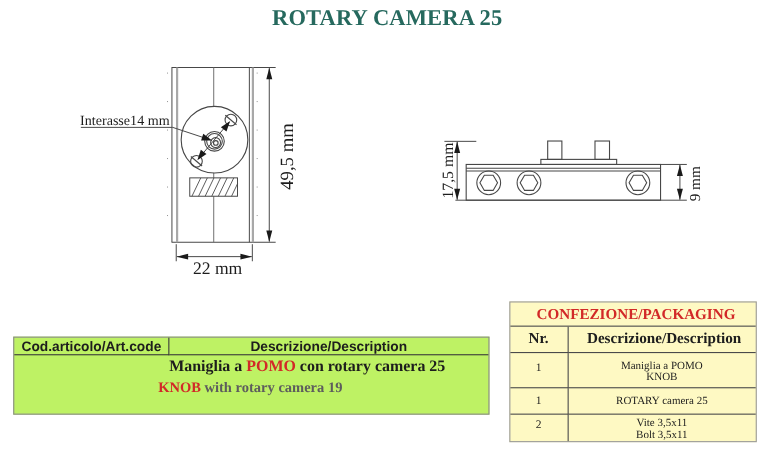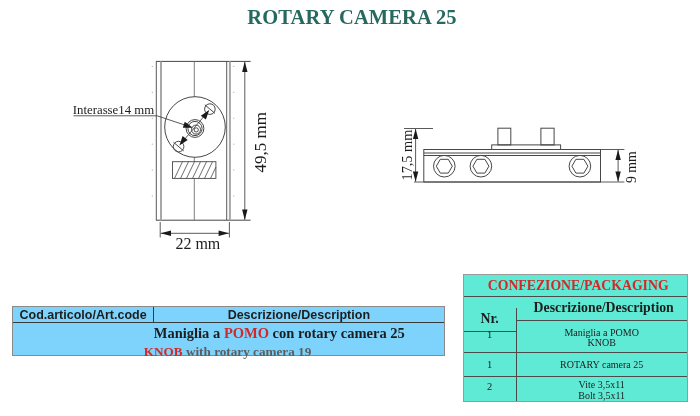--- a/index.html
+++ b/index.html
@@ -127,50 +127,50 @@
 
   <g stroke="#474747" fill="#1a1a1a" stroke-width="0.9">
     <line x1="600.5" y1="149.5" x2="624.4" y2="149.5"></line>
     <line x1="618.1" y1="150" x2="618.1" y2="181.5"></line>
     <polygon points="618.1,149.8 615.4,160.1 620.8,160.1" stroke="none"></polygon>
     <polygon points="618.1,181.8 615.4,171.5 620.8,171.5" stroke="none"></polygon>
   </g>
   <text x="0" y="0" font-size="13.8" fill="#1d1d1d" font-family="Liberation Serif,serif" transform="translate(636,183) rotate(-90)">9 mm</text>
 </svg>
 
-<div class="abs" style="left:12.4px;top:306.4px;width:432.5px;height:50px;
-     border:1.3px solid #8a8a8a;box-sizing:border-box;background:#7dd3fc;">
+<div class="abs" style="left:12.4px;top:306.4px;width:432.5px;height:71px;
+     border:1.3px solid #8a8a8a;box-sizing:border-box;background:#bef264;">
 
   <div style="position:absolute;left:0;top:0;width:139.4px;height:14.5px;border-right:1px solid #3a3a3a;border-bottom:1px solid #3a3a3a;
        font-family:'Liberation Sans',sans-serif;font-weight:bold;font-size:12.5px;color:#1d1d1d;
        text-align:center;line-height:16.5px;">Cod.articolo/Art.code</div>
 
   <div style="position:absolute;left:140.4px;top:0;right:0;height:14.5px;border-bottom:1px solid #3a3a3a;
        font-family:'Liberation Sans',sans-serif;font-weight:bold;font-size:12.5px;color:#1d1d1d;
        text-align:center;line-height:16.5px;">Descrizione/Description</div>
 
 
   <div style="position:absolute;left:140.4px;top:15.5px;right:0;bottom:0;
        font-family:'Liberation Serif',serif;font-weight:bold;font-size:14.5px;color:#1d1d1d;
        text-align:left;line-height:17.5px;padding-top:2.2px;padding-right:11px;">
     Maniglia a <span style="color:#d22928;">POMO</span> con rotary camera 25<br>
     <span style="font-size:13.2px;position:relative;left:-10px;"><span style="color:#d22928;">KNOB</span> <span style="color:#5d5d5d;">with rotary camera 19</span></span>
   </div>
 </div>
 
 <div class="abs" style="left:462.6px;top:273.7px;width:225.2px;height:128px;
-     border:1.3px solid #999999;box-sizing:border-box;background:#5eead4;">
+     border:1.3px solid #999999;box-sizing:border-box;background:#fef9c3;">
 
   <div style="position:absolute;left:0;top:0;width:100%;height:22.8px;border-bottom:1px solid #4a4a4a;
        font-family:'Liberation Serif',serif;font-weight:bold;font-size:13.75px;color:#d22928;
        text-align:center;line-height:21.5px;box-sizing:border-box;padding-left:6px;">CONFEZIONE/PACKAGING</div>
 
   <div style="position:absolute;left:0;top:22.8px;width:53px;height:23.4px;border-bottom:1px solid #4a4a4a;border-right:1px solid #4a4a4a;
        font-family:'Liberation Serif',serif;font-weight:bold;font-size:13.8px;color:#1d1d1d;
-       text-align:center;line-height:21px;box-sizing:border-box;margin-top:11px;">Nr.</div>
+       text-align:center;line-height:21px;box-sizing:border-box;">Nr.</div>
 
   <div style="position:absolute;left:53px;top:22.8px;right:0;height:23.4px;border-bottom:1px solid #4a4a4a;
        font-family:'Liberation Serif',serif;font-weight:bold;font-size:13.8px;color:#1d1d1d;
        text-align:center;line-height:21px;box-sizing:border-box;padding-left:4px;">Descrizione/Description</div>
 
   <div style="position:absolute;left:0;top:46.2px;width:53px;height:31.9px;border-bottom:1px solid #4a4a4a;border-right:1px solid #4a4a4a;
        font-family:'Liberation Serif',serif;font-size:10.5px;color:#1d1d1d;
        text-align:center;line-height:28px;box-sizing:border-box;">1</div>
 
   <div style="position:absolute;left:53px;top:46.2px;right:0;height:31.9px;border-bottom:1px solid #4a4a4a;

